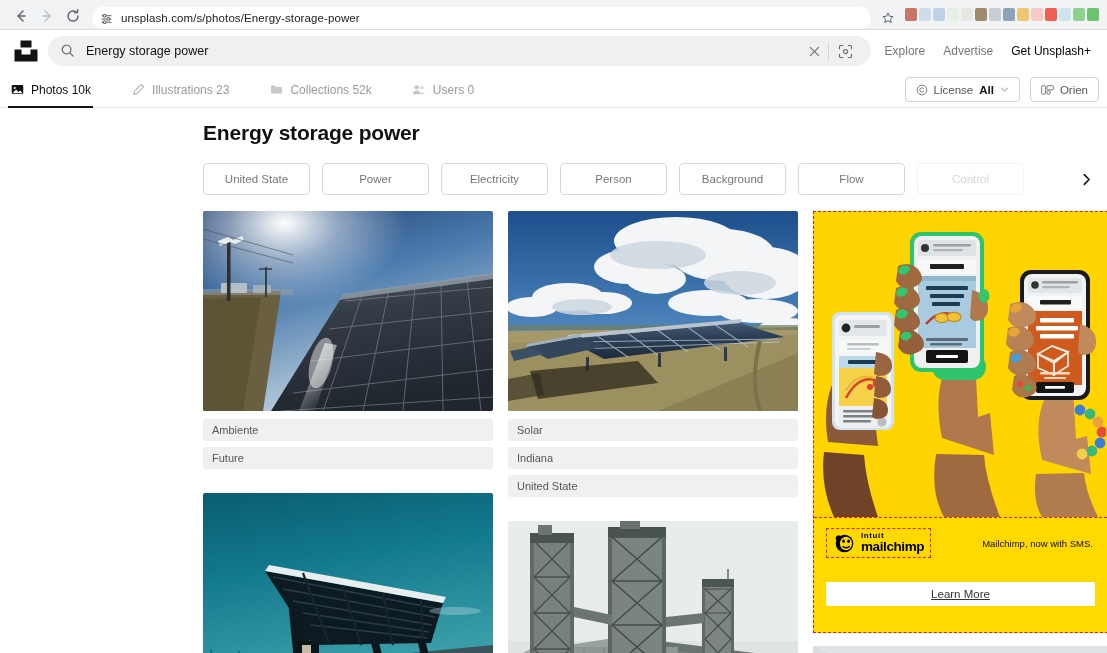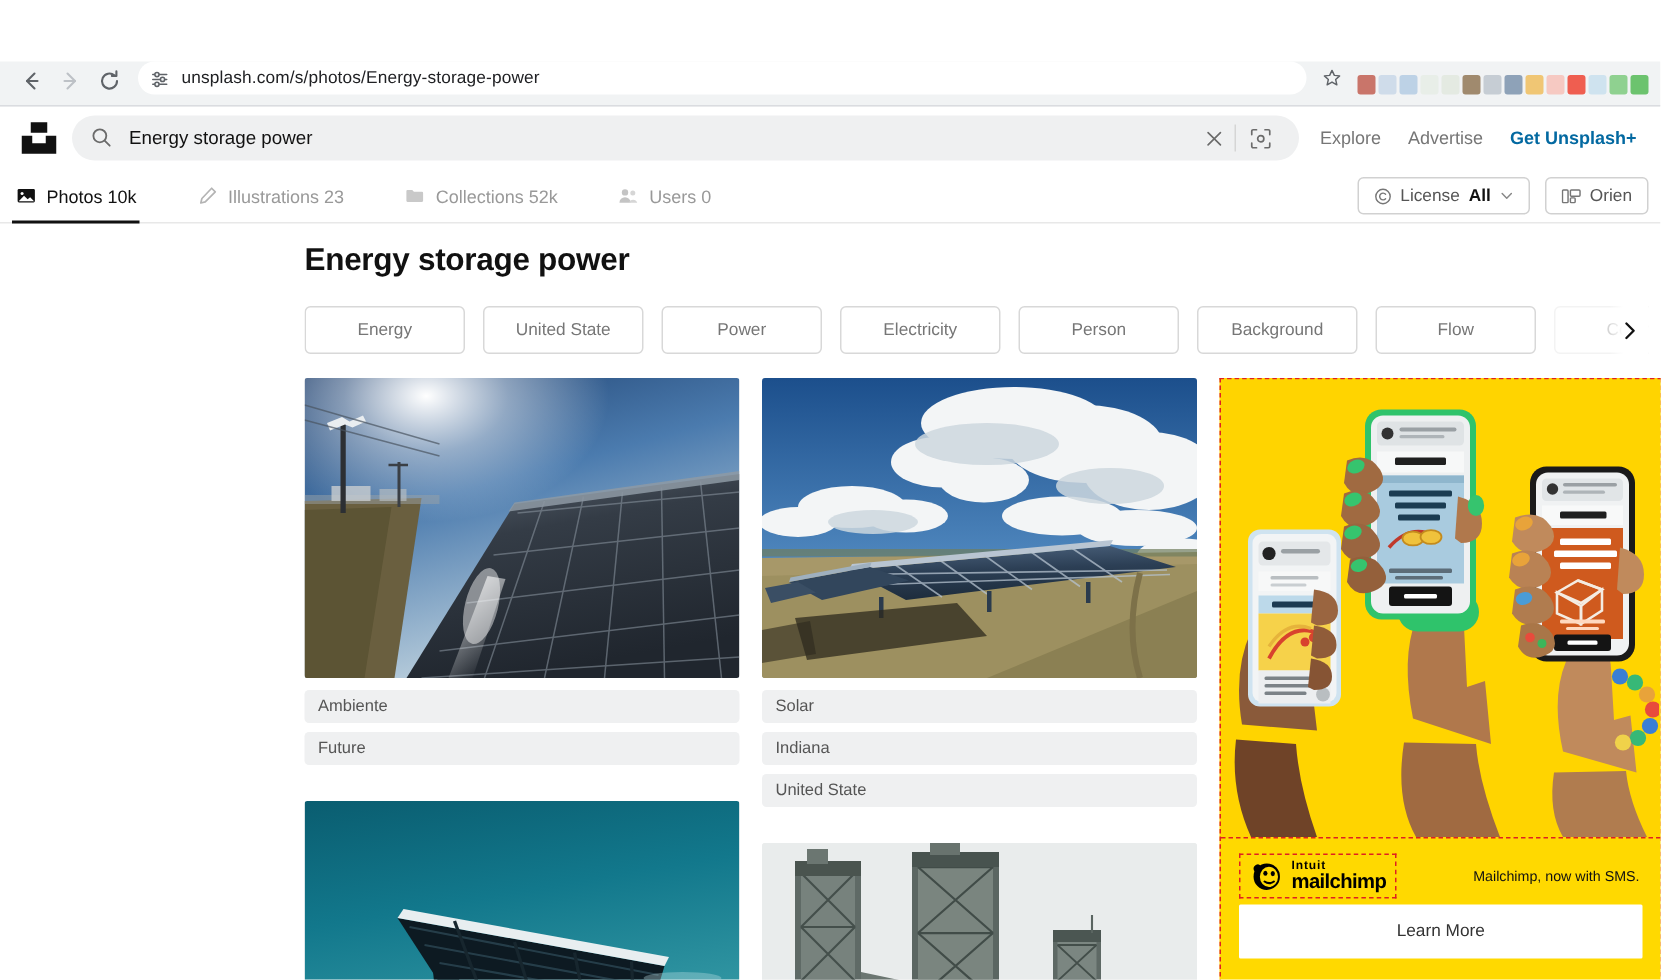--- a/index.html
+++ b/index.html
@@ -7,25 +7,24 @@
     width: 1107px; height: 653px;
     overflow: hidden;
     font-family: "Liberation Sans", sans-serif;
     background: #fff;
   }
 
   
   .browser-bar {
     height: 30px; width: 100%;
     background: #f1f3f4;
-    display: flex; align-items: flex-start;
+    display: flex; align-items: flex-end;
     padding: 0 8px;
     border-bottom: 1px solid #dadce0;
     position: relative;
-    margin-top: 41px;
   }
   .nav-btn {
     width: 26px; height: 26px;
     display: flex; align-items: center; justify-content: center;
     color: #5f6368; font-size: 14px;
     border-radius: 50%;
     flex: none;
   }
   .nav-btn.disabled { color: #bdc1c6; }
   .omnibox {
@@ -90,21 +89,21 @@
   }
   .search-input::placeholder { color: #9a9a9a; }
   .search-clear {
     color: #767676; font-size: 13px; padding: 0 8px;
     line-height: 1;
   }
   .search-divider { width: 1px; height: 18px; background: #d5d5d5; }
   .visual-search { width: 26px; display: flex; align-items: center; justify-content: center; color: #767676; margin-left: 4px;}
   .uns-nav { display: flex; align-items: center; gap: 18px; flex: none; padding-right: 4px;}
   .uns-nav a { font-size: 12px; color: #767676; text-decoration: none; white-space: nowrap; }
-  .uns-nav a.strong { color: #0369a1; font-weight: bold; }
+  .uns-nav a.strong { color: #000000; font-weight: normal; }
 
   
   .tab-row {
     height: 36px; width: 100%;
     display: flex; align-items: stretch;
     border-bottom: 1px solid #e8e8e8;
     padding: 0 8px 0 8px;
     position: relative;
   }
   .tabs { display: flex; align-items: stretch; gap: 36px; flex: 1; }
@@ -213,26 +212,27 @@
   .ad-logo-box {
     border: 1.5px dashed #e02020;
     padding: 3px 6px;
     display: flex; align-items: center; gap: 5px;
   }
   .mc-wordmark { line-height: 1; }
   .mc-intuit { font-size: 8px; font-weight: bold; color: #000; letter-spacing: .6px; }
   .mc-name { font-size: 13.5px; font-weight: bold; color: #000; letter-spacing: -.4px; }
   .ad-tagline { font-size: 9.5px; color: #111; padding-right: 2px; text-align: center; }
   .ad-cta {
-    margin-top: 4px;
+    margin-top: 24px;
     background: #fff;
-    height: 36px;
+    height: 24px;
     display: flex; align-items: center; justify-content: center;
     font-size: 11.5px; color: #333;
     border-radius: 1px;
+    text-decoration: underline;
   }
 
   
   .ad-below {
     width: 295px; height: 60px;
     margin-top: 13px;
     overflow: hidden; position: relative;
     background: #d4d8da;
   }
 
@@ -414,21 +414,20 @@
     </div>
   </div>
 </div>
 
 <div class="page">
   <div class="content-wrap">
 
     <h1 class="page-title">Energy storage power</h1>
 
     <div class="chips-row" id="chipsrow">
-      <div class="chip">Energy</div>
         <div class="chip">United State</div>
         <div class="chip">Power</div>
         <div class="chip">Electricity</div>
         <div class="chip">Person</div>
         <div class="chip">Background</div>
         <div class="chip">Flow</div>
         <div class="chip faded">Control</div>
         <div class="chips-arrow">
         <svg width="13" height="13" viewBox="0 0 14 14">
           <path d="M4.6 1.8 L9.8 7 L4.6 12.2" fill="none" stroke="#111" stroke-width="1.7" stroke-linecap="round" stroke-linejoin="round"></path>

